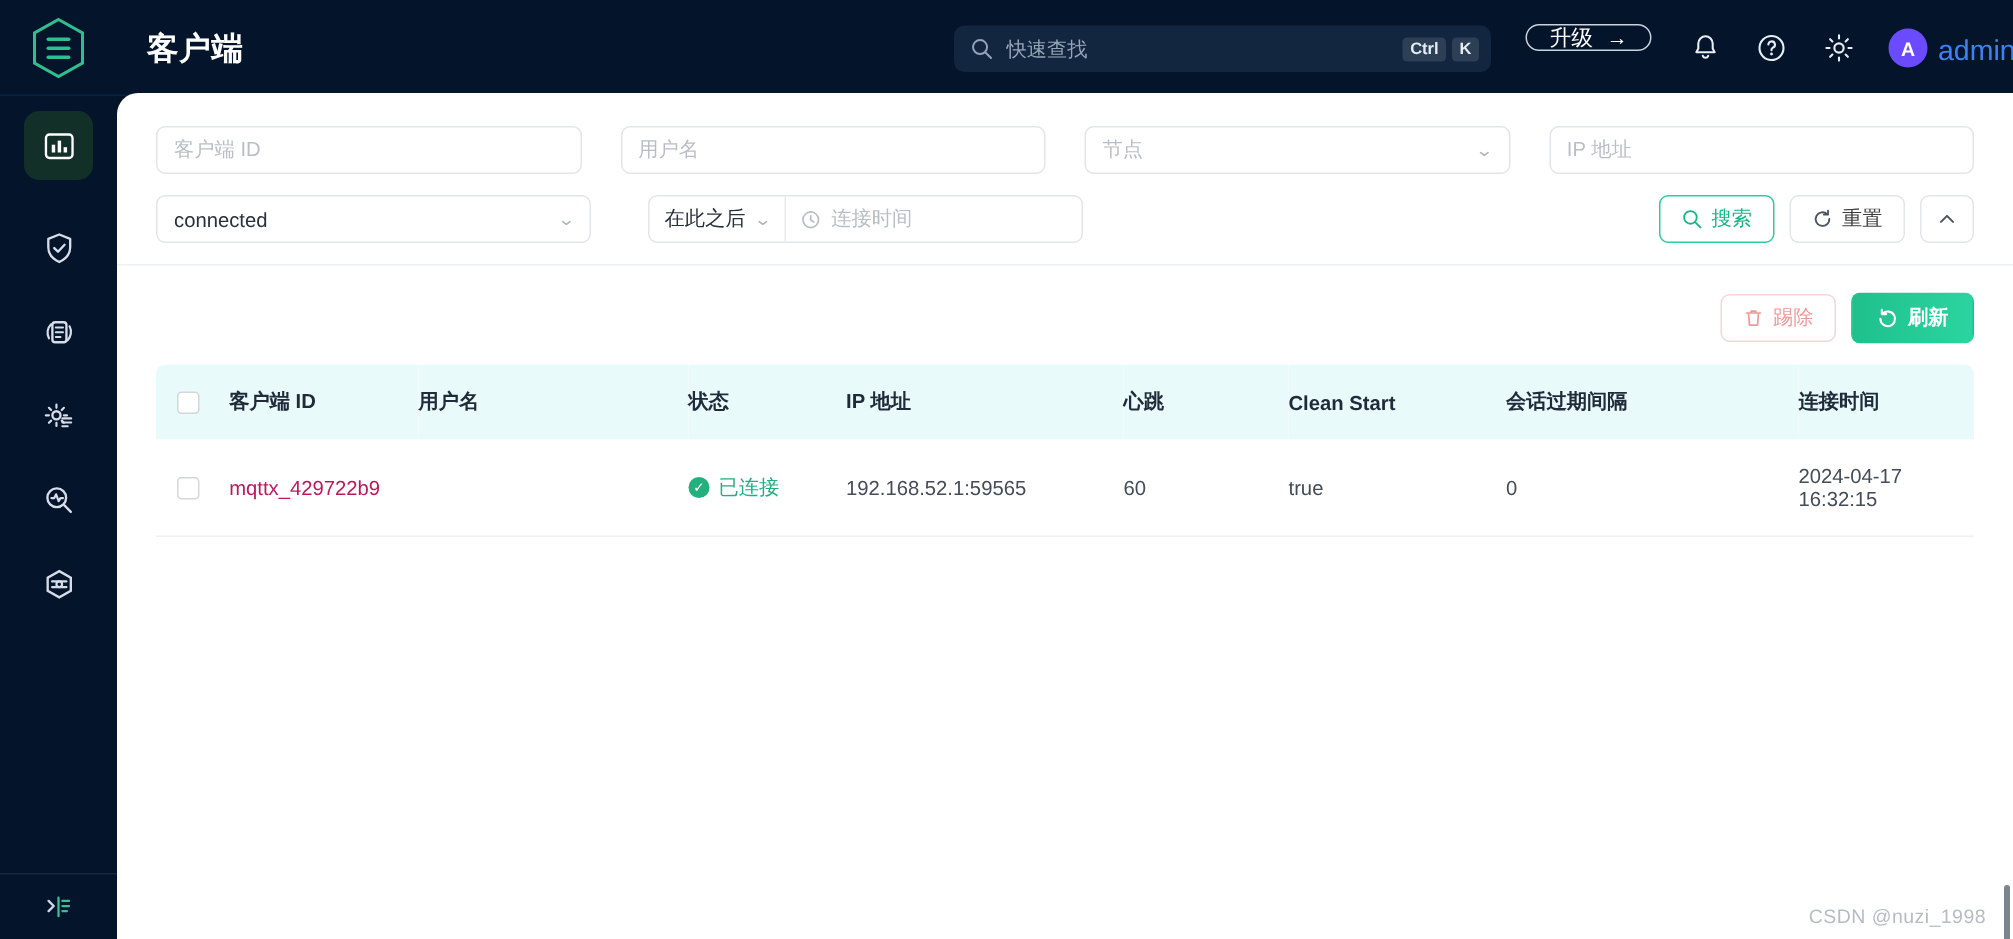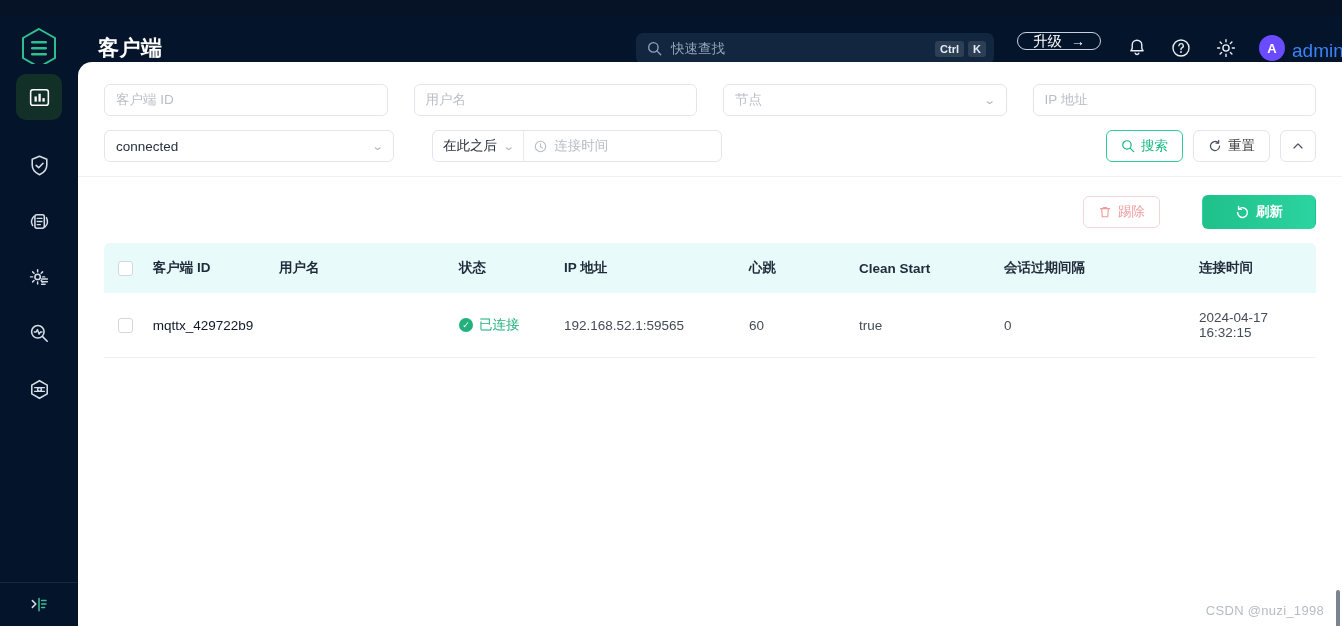--- a/index.html
+++ b/index.html
@@ -10,21 +10,21 @@
     background: #f3f5f7;
   }
   #app {
     position: relative;
     width: 1342px; height: 626px;
     background: #061226;
   }
 
   
   .topbar {
-    position: absolute; top: 16px; left: 0;
+    position: absolute; top: 0; left: 0;
     width: 1342px; height: 64px;
     background: #04152b;
     display: flex; align-items: center;
     border-bottom: 1px solid #0b2340;
   }
   .logo-wrap {
     width: 78px; height: 64px;
     display: flex; align-items: center; justify-content: center;
   }
   .logo-hex { width: 38px; height: 42px; display:block; }
@@ -197,21 +197,21 @@
     display: flex; align-items: center; justify-content: flex-end;
     gap: 10px;
     padding: 18px 26px 14px 26px;
   }
   .btn.danger-ghost {
     border-color: #f3d6d6; color: #f09a9a; background: #fff;
   }
   .btn.green-solid {
     background: linear-gradient(90deg, #1fc08a 0%, #2bd4a0 100%);
     border-color: transparent; color: #ffffff; font-weight: bold;
-    height: 34px; padding: 0 32px; margin-left: 32px;
+    height: 34px; padding: 0 16px;
   }
 
   
   .table-wrap { padding: 0 26px; }
   table { width: 100%; border-collapse: collapse; table-layout: fixed; }
   thead th {
     background: #e9fafb;
     color: #1f2b3a;
     font-size: 13.5px; font-weight: bold;
     text-align: left;
@@ -226,21 +226,21 @@
     border-bottom: 1px solid #eef0f2;
     height: 54px;
   }
   tbody td:first-child { padding-left: 14px; }
   .cbx {
     width: 15px; height: 15px;
     border: 1px solid #d3d7dd; border-radius: 3px;
     background: #fff; display: inline-block;
     cursor: pointer; vertical-align: middle;
   }
-  .cid-link { color: #0f172a; cursor: pointer; }
+  .cid-link { color: #be185d; cursor: pointer; }
   .status-cell { display: flex; align-items: center; gap: 6px; }
   .status-dot {
     width: 14px; height: 14px; border-radius: 50%;
     background: #22b07d; color: #fff;
     font-size: 9px; line-height: 14px; text-align: center;
     display: inline-block;
   }
   .status-text { color: #22b07d; }
 
   

